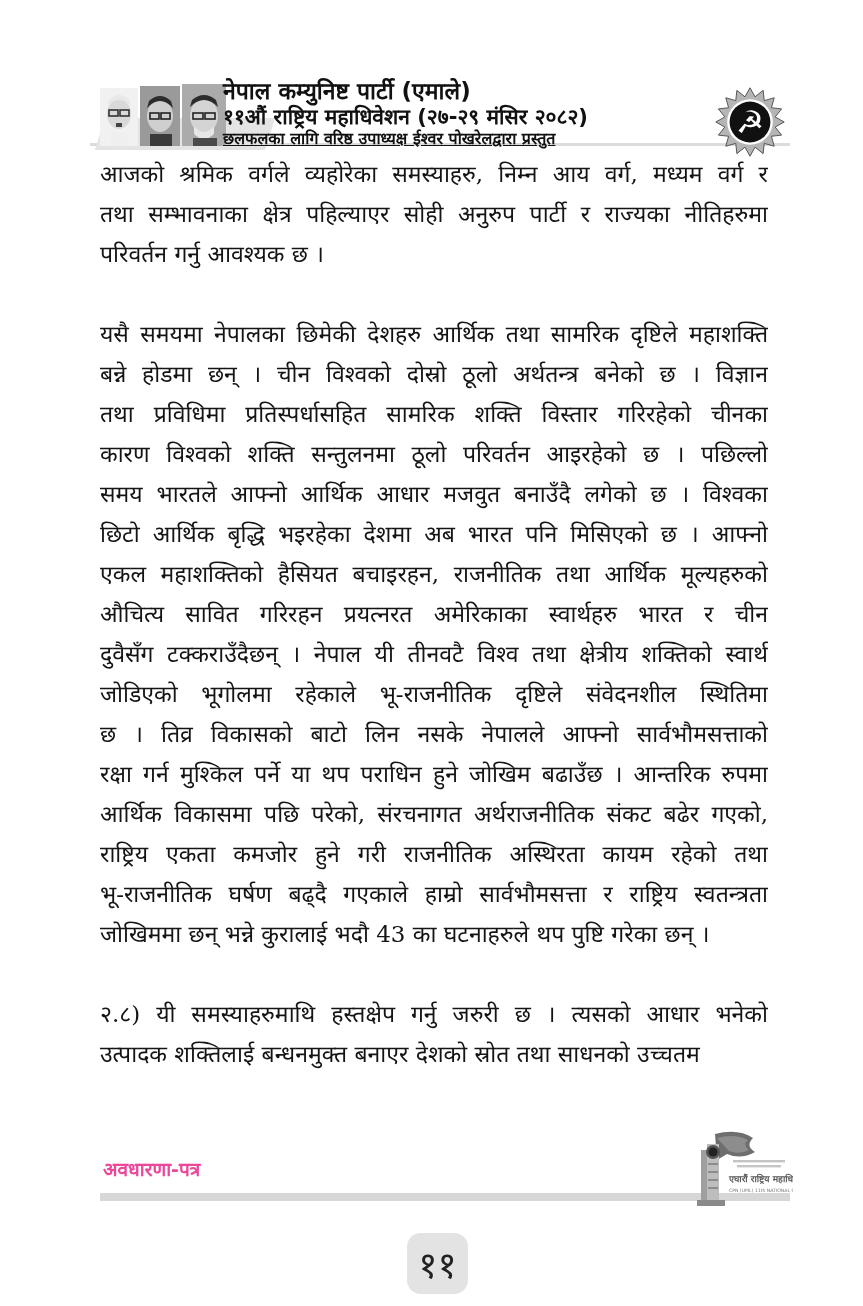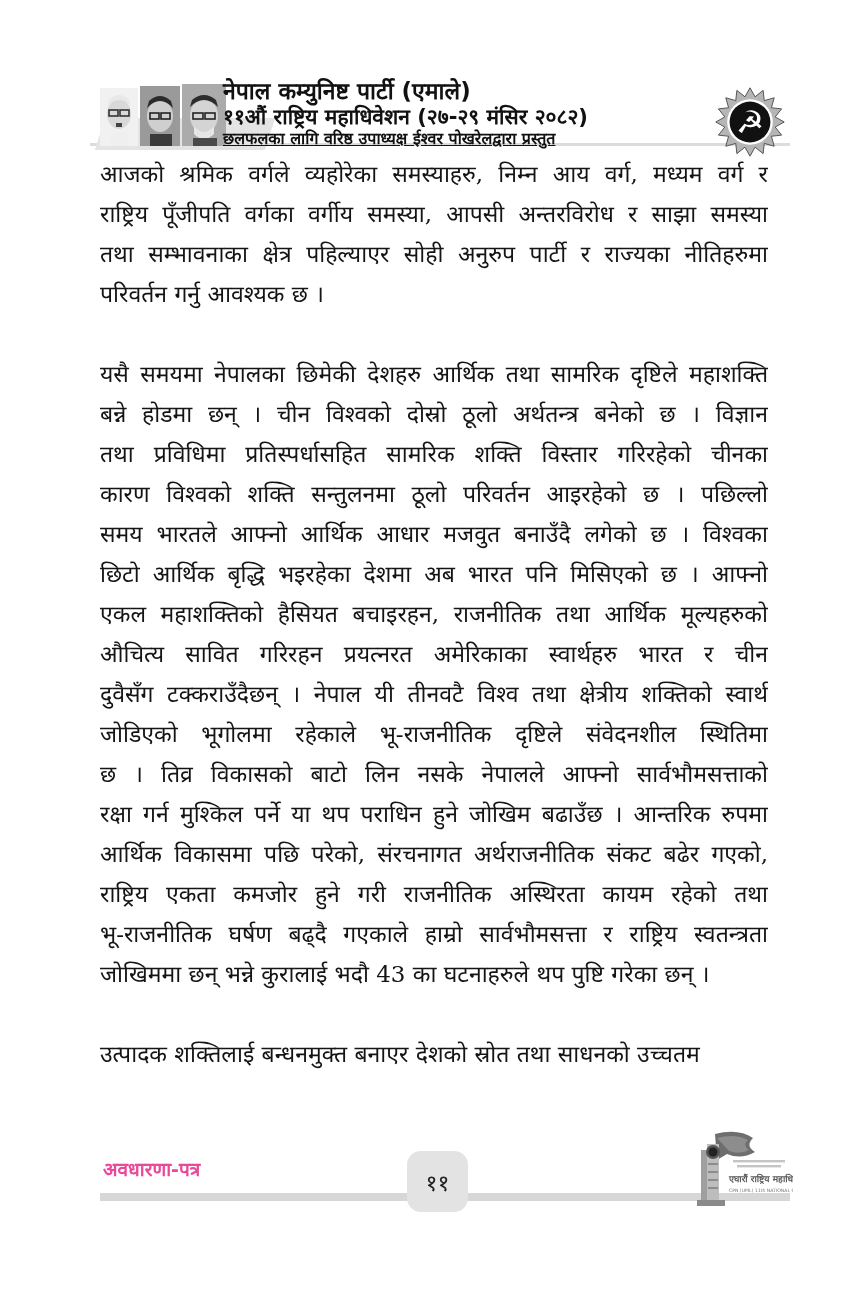--- a/index.html
+++ b/index.html
@@ -47,24 +47,24 @@
   .footer-label{
     position:absolute;left:103px;top:1156px;
     font-size:19px;font-weight:bold;color:#ec4899;
     font-family:"DejaVu Sans",sans-serif;
   }
   .footer-bar{
     position:absolute;left:100px;top:1193px;width:690px;height:8px;
     background:#d7d7d7;
   }
   .page-number-box{
-    position:absolute;left:407px;top:1151px;width:61px;height:61px;
+    position:absolute;left:407px;top:1233px;width:61px;height:61px;
     background:#e3e3e3;border-radius:14px;
     display:flex;align-items:center;justify-content:center;
-    font-size:23px;color:#222;
+    font-size:37px;color:#222;
     font-family:"DejaVu Sans",sans-serif;
   }
   .congress-logo{position:absolute;left:693px;top:1130px;width:100px;height:82px;}
 </style>
 </head>
 <body>
 
 <div class="page">
 
   <div class="header-rule"></div>
@@ -109,21 +109,20 @@
       <polygon fill="#b5b5b5" stroke="#4f4f4f" stroke-width="1" points="76,40 66.5,45.3 73.3,53.8 62.5,55 65.5,65.5 55,62.5 53.8,73.3 45.3,66.5 40,76 34.7,66.5 26.2,73.3 25,62.5 14.5,65.5 17.5,55 6.7,53.8 13.5,45.3 4,40 13.5,34.7 6.7,26.2 17.5,25 14.5,14.5 25,17.5 26.2,6.7 34.7,13.5 40,4 45.3,13.5 53.8,6.7 55,17.5 65.5,14.5 62.5,25 73.3,26.2 66.5,34.7"></polygon>
       <circle cx="40" cy="40" r="24" fill="#ffffff"></circle>
       <circle cx="40" cy="40" r="21.5" fill="#111111"></circle>
       <text x="40" y="52" font-size="33" fill="#ffffff" text-anchor="middle" font-family="DejaVu Sans, sans-serif">☭</text>
     </svg>
   </div>
 
   <div class="body-text">
     <div class="para">
         <div class="line">आजको श्रमिक वर्गले व्यहोरेका समस्याहरु, निम्न आय वर्ग, मध्यम वर्ग र</div>
-        <div class="line">राष्ट्रिय पूँजीपति वर्गका वर्गीय समस्या, आपसी अन्तरविरोध र साझा समस्या</div>
         <div class="line">तथा सम्भावनाका क्षेत्र पहिल्याएर सोही अनुरुप पार्टी र राज्यका नीतिहरुमा</div>
         <div class="line last">परिवर्तन गर्नु आवश्यक छ ।</div>
       </div>
     <div class="para">
         <div class="line">यसै समयमा नेपालका छिमेकी देशहरु आर्थिक तथा सामरिक दृष्टिले महाशक्ति</div>
         <div class="line">बन्ने होडमा छन् । चीन विश्वको दोस्रो ठूलो अर्थतन्त्र बनेको छ । विज्ञान</div>
         <div class="line">तथा प्रविधिमा प्रतिस्पर्धासहित सामरिक शक्ति विस्तार गरिरहेको चीनका</div>
         <div class="line">कारण विश्वको शक्ति सन्तुलनमा ठूलो परिवर्तन आइरहेको छ । पछिल्लो</div>
         <div class="line">समय भारतले आफ्नो आर्थिक आधार मजवुत बनाउँदै लगेको छ । विश्वका</div>
         <div class="line">छिटो आर्थिक बृद्धि भइरहेका देशमा अब भारत पनि मिसिएको छ । आफ्नो</div>
@@ -132,20 +131,21 @@
         <div class="line">दुवैसँग टक्कराउँदैछन् । नेपाल यी तीनवटै विश्व तथा क्षेत्रीय शक्तिको स्वार्थ</div>
         <div class="line">जोडिएको भूगोलमा रहेकाले भू-राजनीतिक दृष्टिले संवेदनशील स्थितिमा</div>
         <div class="line">छ । तिव्र विकासको बाटो लिन नसके नेपालले आफ्नो सार्वभौमसत्ताको</div>
         <div class="line">रक्षा गर्न मुश्किल पर्ने या थप पराधिन हुने जोखिम बढाउँछ । आन्तरिक रुपमा</div>
         <div class="line">आर्थिक विकासमा पछि परेको, संरचनागत अर्थराजनीतिक संकट बढेर गएको,</div>
         <div class="line">राष्ट्रिय एकता कमजोर हुने गरी राजनीतिक अस्थिरता कायम रहेको तथा</div>
         <div class="line">भू-राजनीतिक घर्षण बढ्दै गएकाले हाम्रो सार्वभौमसत्ता र राष्ट्रिय स्वतन्त्रता</div>
         <div class="line last">जोखिममा छन् भन्ने कुरालाई भदौ 43 का घटनाहरुले थप पुष्टि गरेका छन् ।</div>
       </div>
     <div class="para">
+        <div class="line">२.८) यी समस्याहरुमाथि हस्तक्षेप गर्नु जरुरी छ । त्यसको आधार भनेको</div>
         <div class="line last">उत्पादक शक्तिलाई बन्धनमुक्त बनाएर देशको स्रोत तथा साधनको उच्चतम</div>
       </div>
   </div>
 
   <div class="footer-label">अवधारणा-पत्र</div>
   <div class="footer-bar"></div>
   <div class="page-number-box">
     <span>११</span>
   </div>
 

